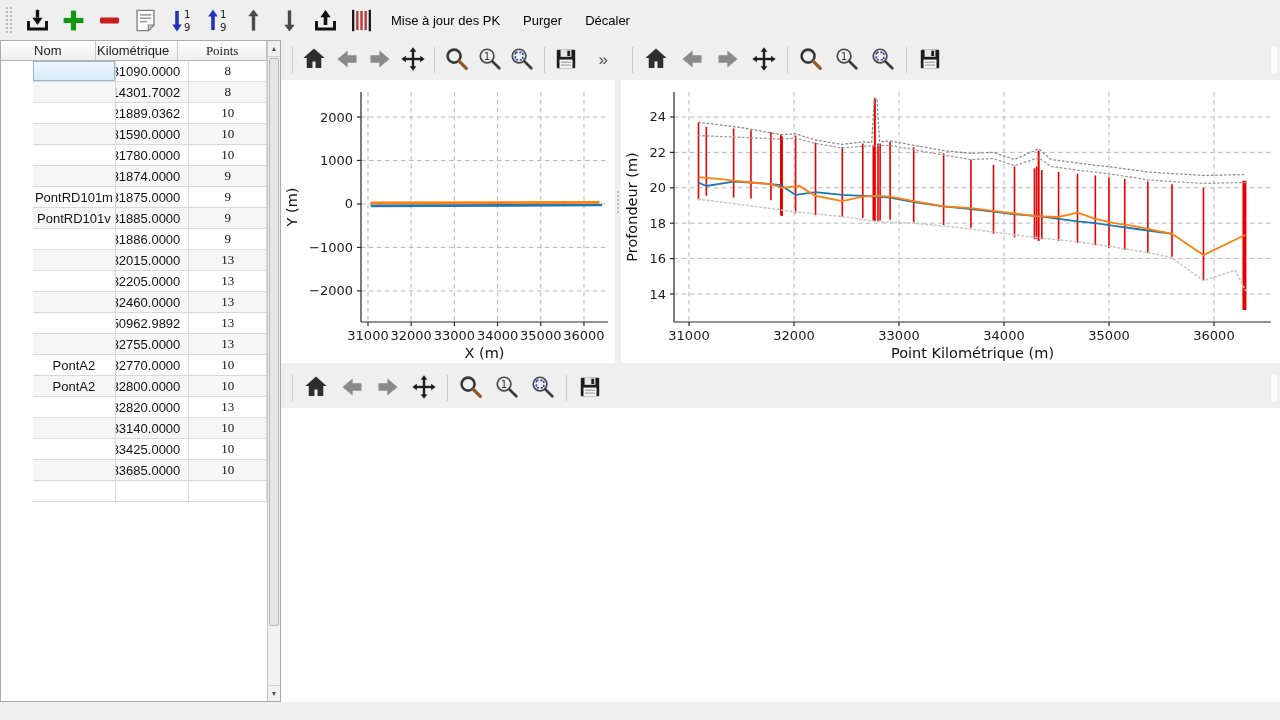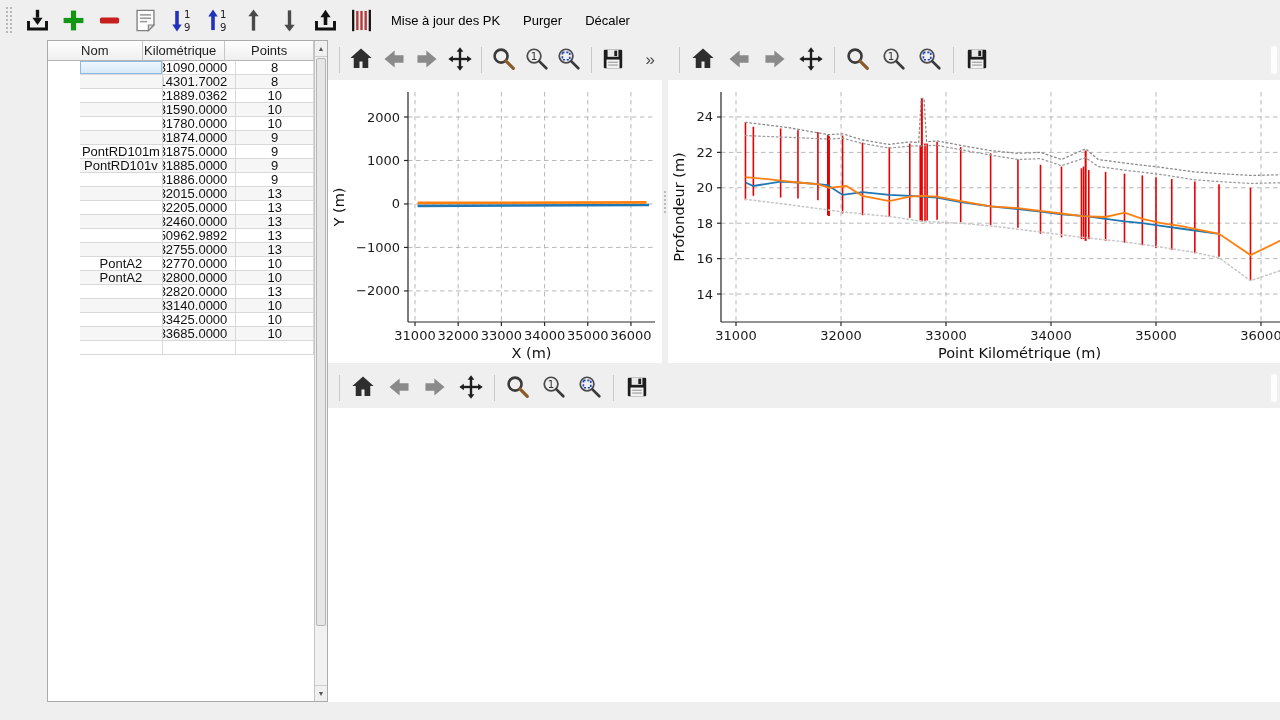--- a/index.html
+++ b/index.html
@@ -11,37 +11,37 @@
   .main-toolbar { height:40px; display:flex; align-items:center; gap:3px; padding:0 6px;
                   background:#efefef; flex:0 0 40px; }
   .grip { width:6px; height:26px; border-left:2px dotted #b9b9b9; border-right:2px dotted #b9b9b9; margin-right:6px; }
   .tbtn { width:33px; height:32px; border:none; background:transparent; display:flex;
           align-items:center; justify-content:center; padding:0; }
   .tbtn svg { display:block; }
   .txtbtn { border:none; background:transparent; font-size:13px; color:#000000;
             padding:6px 10px; font-family:"Liberation Sans",sans-serif; }
 
   
-  .content { flex:1; display:flex; min-height:0;padding-left:47px; }
+  .content { flex:1; display:flex; min-height:0; }
 
   
   .table-panel { width:281px; flex:0 0 281px; background:#fff; border:1px solid #ababab;
                  position:relative; overflow:hidden; }
   .tbl-scroll { position:absolute; left:0; top:0; right:13px; bottom:0; overflow:hidden; }
   .thead { display:flex; height:20px; }
   .th { background:linear-gradient(#fefefe,#efefef); border-right:1px solid #c6c6c6;
         border-bottom:1px solid #b5b5b5; font-size:13px; color:#1c1c1c; display:flex;
         align-items:center; justify-content:center; overflow:hidden; white-space:nowrap; }
-  .trow { display:flex; height:14px; background:#fff;margin-left:32px; }
+  .trow { display:flex; height:21px; background:#fff;margin-left:32px; }
   .trow:nth-child(even) { background:#f6f6f6; }
   .td { border-right:1px solid #d9d9d9; border-bottom:1px solid #d9d9d9; font-size:13px;
         color:#111; display:flex; align-items:center; overflow:hidden; }
   .col0 { width:95px; justify-content:center; }
   .col1 { width:83px; justify-content:flex-end; padding-right:8px; }
-  .col2 { width:89px; justify-content:center; }
+  .col2 { width:89px; justify-content:center;font-family:Liberation Serif, serif; }
   .cell-selected { background:linear-gradient(#f2f8fd,#d5e8f8) !important;
                    box-shadow: inset 0 0 0 1px #8fb9dd; }
   
   .vscroll { position:absolute; top:0; right:0; width:13px; bottom:0; background:#f1f1f1;
              border-left:1px solid #c4c4c4; }
   .sb-btn { position:absolute; left:0; width:12px; height:16px; background:#f0f0f0;
             display:flex; align-items:center; justify-content:center; font-size:7px; color:#555; }
   .sb-up { top:0; border-bottom:1px solid #cfcfcf; }
   .sb-down { bottom:0; border-top:1px solid #cfcfcf; }
   .sb-thumb { position:absolute; left:1px; width:10px; top:17px; height:calc(100% - 92px);

